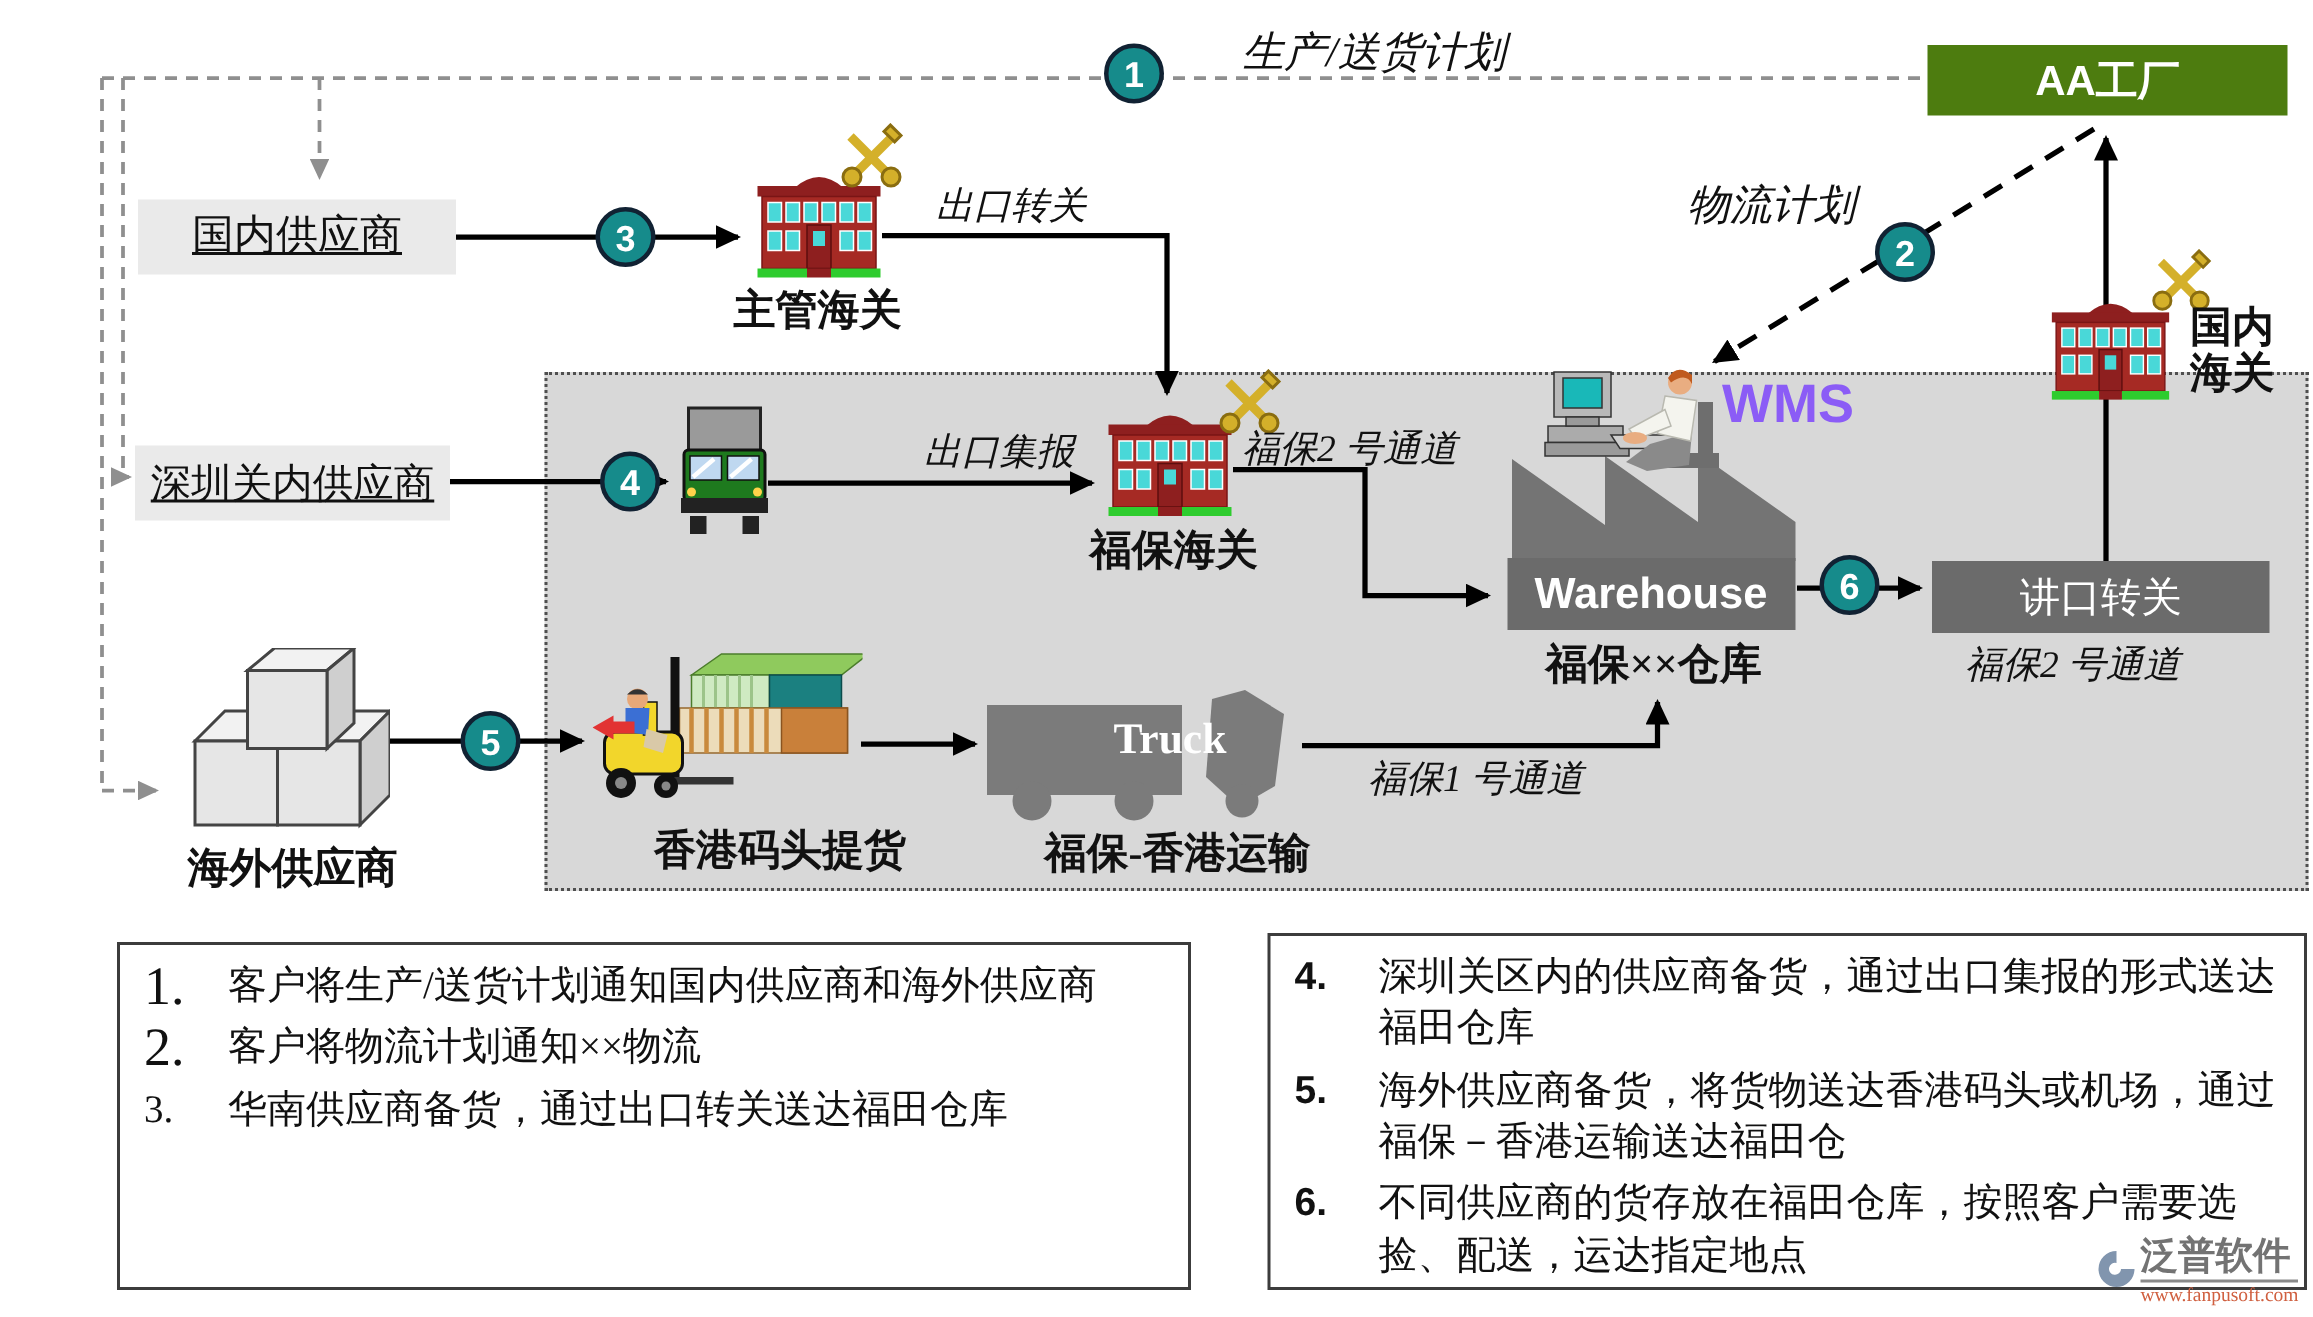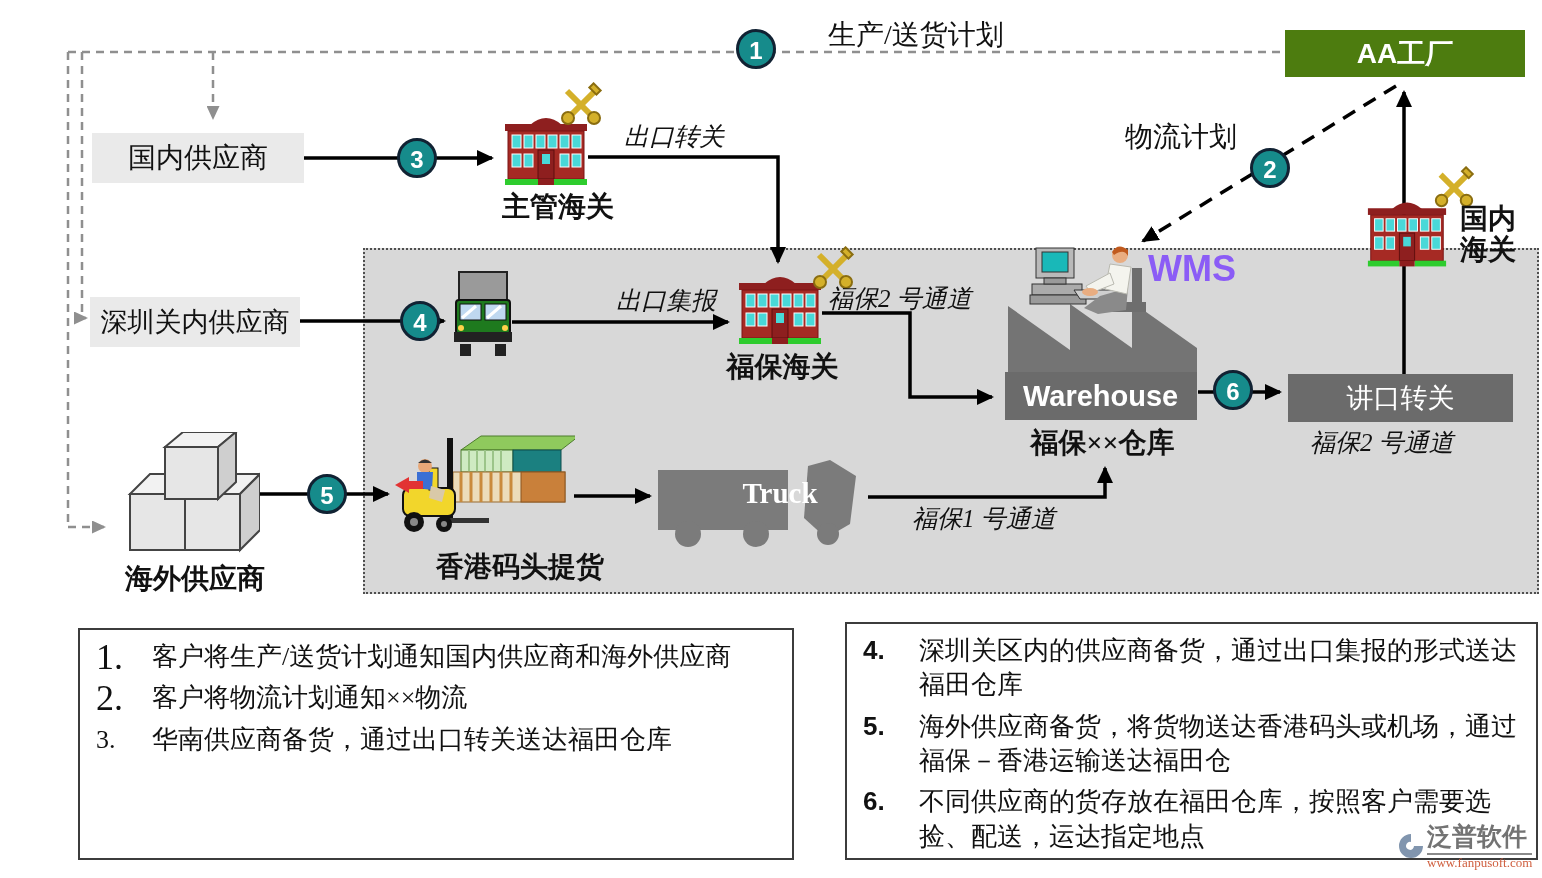--- a/index.html
+++ b/index.html
@@ -2,32 +2,32 @@
 <html><head>
 <meta charset="utf-8">
 <style>
   html,body{margin:0;padding:0;background:#fff;}
   #stage{position:relative;width:1542px;height:878px;background:#fff;overflow:hidden;
          font-family:"Liberation Serif",serif;color:#111;}
   .abs{position:absolute;}
   
   .zone{background:#d8d8d8;border:2px dotted #4f4f4f;}
   
-  .supplier{background:#eaeaea;text-align:center;font-size:27px;line-height:50px;white-space:nowrap;}
+  .supplier{background:#eaeaea;text-align:center;font-size:27px;line-height:50px;white-space:nowrap;text-decoration:underline;}
   
   .teal-box{background:#4d7c0f;color:#fff;font-family:"Liberation Sans",sans-serif;
             font-weight:bold;font-size:28px;text-align:center;line-height:47px;}
   
   .dark-box{background:#6b6b6b;color:#fff;font-weight:normal;font-size:27px;text-align:center;line-height:48px;}
   .wh-band{background:#6b6b6b;color:#fff;font-family:"Liberation Sans",sans-serif;
            font-weight:bold;font-size:29px;line-height:48px;padding-left:18px;}
   
   .node-label{font-weight:bold;font-size:28px;text-align:center;white-space:nowrap;}
   .edge-label{font-style:italic;font-size:25px;white-space:nowrap;}
-  .plan-label{font-size:28px;white-space:nowrap;}
+  .plan-label{font-size:28px;white-space:nowrap;font-style:italic;}
   .wms{color:#8b5cf6;font-family:"Liberation Sans",sans-serif;font-weight:bold;font-size:36px;}
   .truck-word{color:#fff;font-family:"Liberation Sans",sans-serif;font-weight:bold;font-size:29px;}
   
   .badge{width:40px;height:40px;border-radius:50%;background:#168b8b;border:3px solid #123;
          color:#fff;font-family:"Liberation Sans",sans-serif;font-weight:bold;font-size:24px;
          text-align:center;line-height:38px;box-sizing:border-box;}
   
   .notes{background:#fff;border:2px solid #3c3c3c;box-sizing:border-box;padding:10px 14px 8px 16px;}
   .note-row{display:flex;align-items:flex-start;margin-bottom:7px;}
   .note-num{flex:0 0 56px;font-size:26px;line-height:1.3;}
@@ -132,21 +132,21 @@
     <svg width="46" height="46" viewBox="0 0 46 46">
       <g stroke="#8a6d10" stroke-width="2" fill="#d4b02a">
         <path d="M9,37 L37,9" stroke="#d4b02a" stroke-width="6"></path>
         <path d="M9,9 L37,37" stroke="#d4b02a" stroke-width="6"></path>
         <circle cx="10" cy="36" r="6"></circle>
           <circle cx="36" cy="36" r="6"></circle>
         <rect x="32" y="4" width="10" height="6" transform="rotate(45 37 7)"></rect>
       </g>
     </svg>
   </div>
-  <div class="abs node-label" style="left:488px;top:188px;width:140px;">主管海关</div>
+  <div class="abs node-label" style="left:475px;top:188px;width:140px;">主管海关</div>
   <div class="abs edge-label" style="left:624px;top:120px;">出口转关</div>
 
   <div class="abs" style="left:452px;top:270px;">
     <svg width="62" height="90" viewBox="0 0 62 90">
       <rect x="7" y="2" width="48" height="30" fill="#9a9a9a" stroke="#222" stroke-width="2"></rect>
       <rect x="4" y="30" width="54" height="34" rx="3" fill="#1e7a1e" stroke="#111" stroke-width="2"></rect>
       <rect x="8" y="34" width="21" height="16" fill="#bfd8f0" stroke="#111"></rect>
       <rect x="33" y="34" width="21" height="16" fill="#bfd8f0" stroke="#111"></rect>
       <path d="M10,48 L24,36" stroke="#fff" stroke-width="3"></path>
       <path d="M35,48 L49,36" stroke="#fff" stroke-width="3"></path>
@@ -298,20 +298,21 @@
   <div class="abs" style="left:658px;top:458px;">
     <svg width="214" height="92" viewBox="0 0 214 92">
       <rect x="0" y="12" width="130" height="60" fill="#7b7b7b"></rect>
       <circle cx="30" cy="76" r="13" fill="#7b7b7b"></circle>
       <circle cx="98" cy="76" r="13" fill="#7b7b7b"></circle>
       <polygon points="150,8 172,2 198,18 192,66 168,80 146,60" fill="#7b7b7b"></polygon>
       <circle cx="170" cy="76" r="11" fill="#7b7b7b"></circle>
     </svg>
   </div>
   <div class="abs truck-word" style="left:700px;top:477px;width:160px;text-align:center;font-family:Liberation Serif, serif;">Truck</div>
+  <div class="abs node-label" style="left:680px;top:550px;width:210px;">福保-香港运输</div>
   <div class="abs edge-label" style="left:912px;top:502px;">福保1 号通道</div>
 
   <div class="abs badge" style="left:736px;top:29px;">1</div>
   <div class="abs badge" style="left:1250px;top:148px;">2</div>
   <div class="abs badge" style="left:397px;top:138px;">3</div>
   <div class="abs badge" style="left:400px;top:301px;">4</div>
   <div class="abs badge" style="left:307px;top:474px;">5</div>
   <div class="abs badge" style="left:1213px;top:370px;">6</div>
 
   <div class="abs notes" style="left:78px;top:628px;width:716px;height:232px;">

